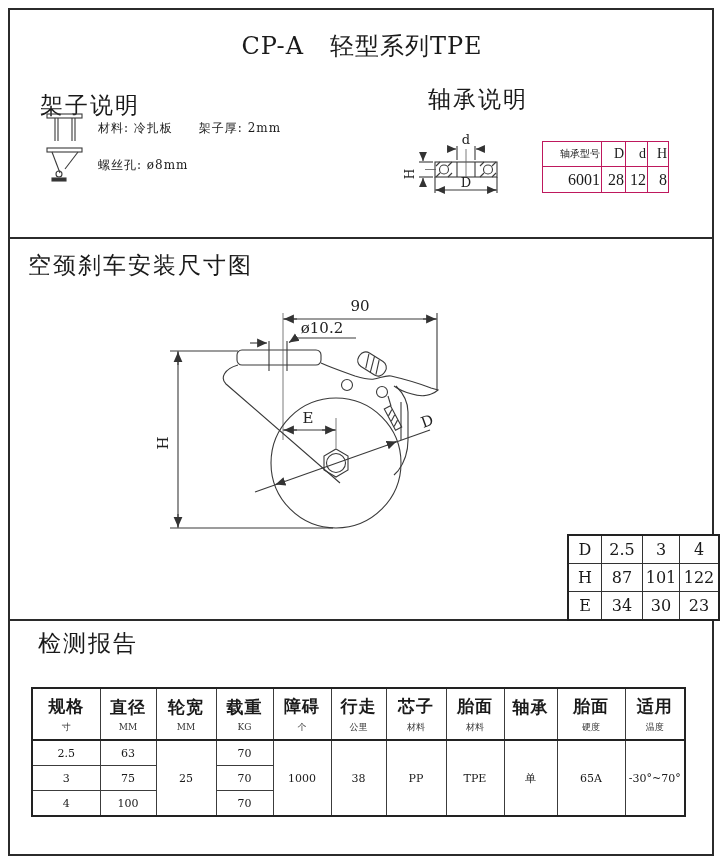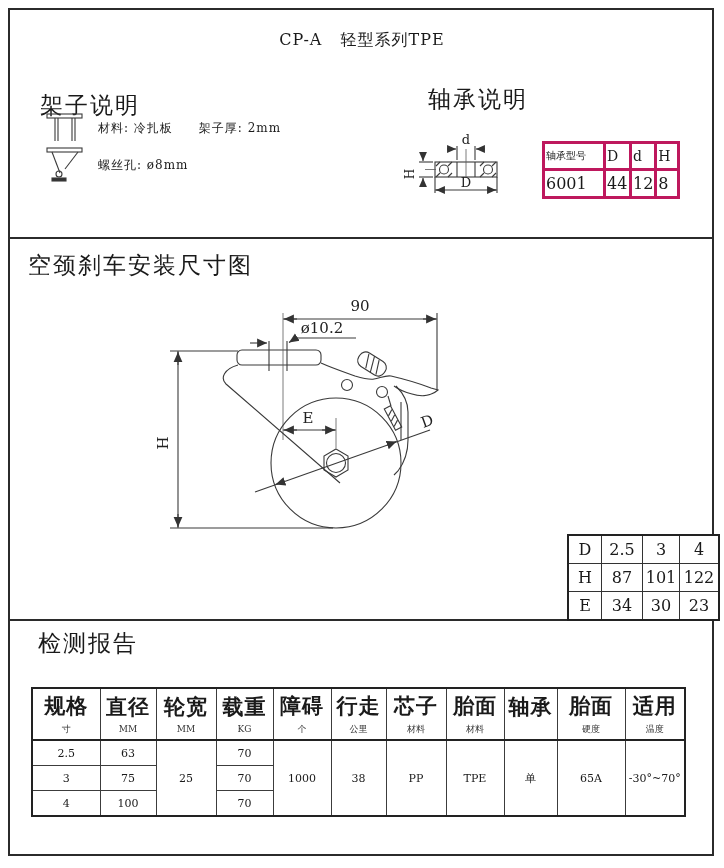--- a/index.html
+++ b/index.html
@@ -1,46 +1,46 @@
 <!DOCTYPE html>
 <html><head>
 <meta charset="utf-8">
 <style>
   html,body{margin:0;padding:0;background:#fff;}
   .page{position:relative;width:724px;height:868px;background:#fff;
         font-family:"DejaVu Serif","Liberation Serif",serif;color:#1a1a1a;overflow:hidden;}
   .frame{position:absolute;left:8px;top:8px;width:702px;height:844px;border:2px solid #2b2b2b;}
   .divider{position:absolute;left:8px;width:706px;height:2px;background:#2b2b2b;}
   .title{position:absolute;left:0;top:30px;width:724px;text-align:center;
-         font-size:16px;letter-spacing:1px;white-space:pre;}
+         font-size:24px;letter-spacing:1px;white-space:pre;}
   .h2{position:absolute;font-size:23px;letter-spacing:2px;font-weight:normal;}
   .item{position:absolute;display:flex;align-items:center;gap:14px;justify-content:center;}
   .item .txt{font-size:12px;letter-spacing:1px;}
   .item .l2{margin-left:26px;}
   svg{display:block;}
   .lineart{stroke:#3a3a3a;fill:none;stroke-width:1.1;}
   .thin{stroke:#5a5a5a;stroke-width:0.8;}
   .dimtext{font-size:15px;fill:#222;font-family:"DejaVu Serif",serif;}
   table{border-collapse:collapse;background:#fff;}
   
   .bearing-table{position:absolute;left:542px;top:141px;}
-  .bearing-table td{border:3px solid #be185d;text-align:left;vertical-align:middle;}
+  .bearing-table td{border:1px solid #be185d;text-align:right;vertical-align:middle;font-family:Liberation Serif, serif;}
   .bearing-table .mod{font-size:10px;width:56px;height:22px;}
   .bearing-table .dim{font-size:14px;}
   .bearing-table .val{font-size:16px;height:23px;}
   .bearing-table .c2{width:21px;}.bearing-table .c3{width:19px;}.bearing-table .c4{width:18px;}
   
   .dhe-table{position:absolute;left:567px;top:534px;border:2px solid #222;}
   .dhe-table td{border:1px solid #333;text-align:center;font-size:16px;height:25px;}
   .dhe-table .c0{width:30px;}.dhe-table .c1{width:38px;}.dhe-table .c2{width:34px;}.dhe-table .c3{width:36px;}
   
   .report-table{position:absolute;left:31px;top:687px;border:2px solid #222;table-layout:fixed;}
   .report-table th,.report-table td{border:1px solid #3c3c3c;text-align:center;vertical-align:middle;padding:0;}
   .report-table th{height:50px;border-bottom:2px solid #222;font-weight:bold;}
-  .report-table th .main{font-size:21px;letter-spacing:1px;}
+  .report-table th .main{font-size:17px;letter-spacing:1px;}
   .report-table th .unit{font-size:9px;font-weight:normal;color:#333;margin-top:3px;min-height:11px;}
   .report-table td{height:24px;font-size:11px;}
 </style>
 </head>
 <body>
 
 <div class="page">
   <div class="frame"></div>
   <div class="divider" style="top:237px;"></div>
   <div class="divider" style="top:619px;"></div>
@@ -129,21 +129,21 @@
   <table class="bearing-table">
     <tbody>
         <tr>
       <td class="mod">轴承型号</td>
       <td class="dim c2">D</td>
       <td class="dim c3">d</td>
       <td class="dim c4">H</td>
     </tr>
     <tr>
       <td class="val">6001</td>
-      <td class="val">44</td>
+      <td class="val">28</td>
       <td class="val">12</td>
       <td class="val">8</td>
     </tr>
   </tbody>
     </table>
 
   <div class="h2" style="left:28px;top:250px;">空颈刹车安装尺寸图</div>
 
   <svg style="position:absolute;left:150px;top:290px;" width="340" height="260" viewBox="0 0 340 260">
     <defs>

